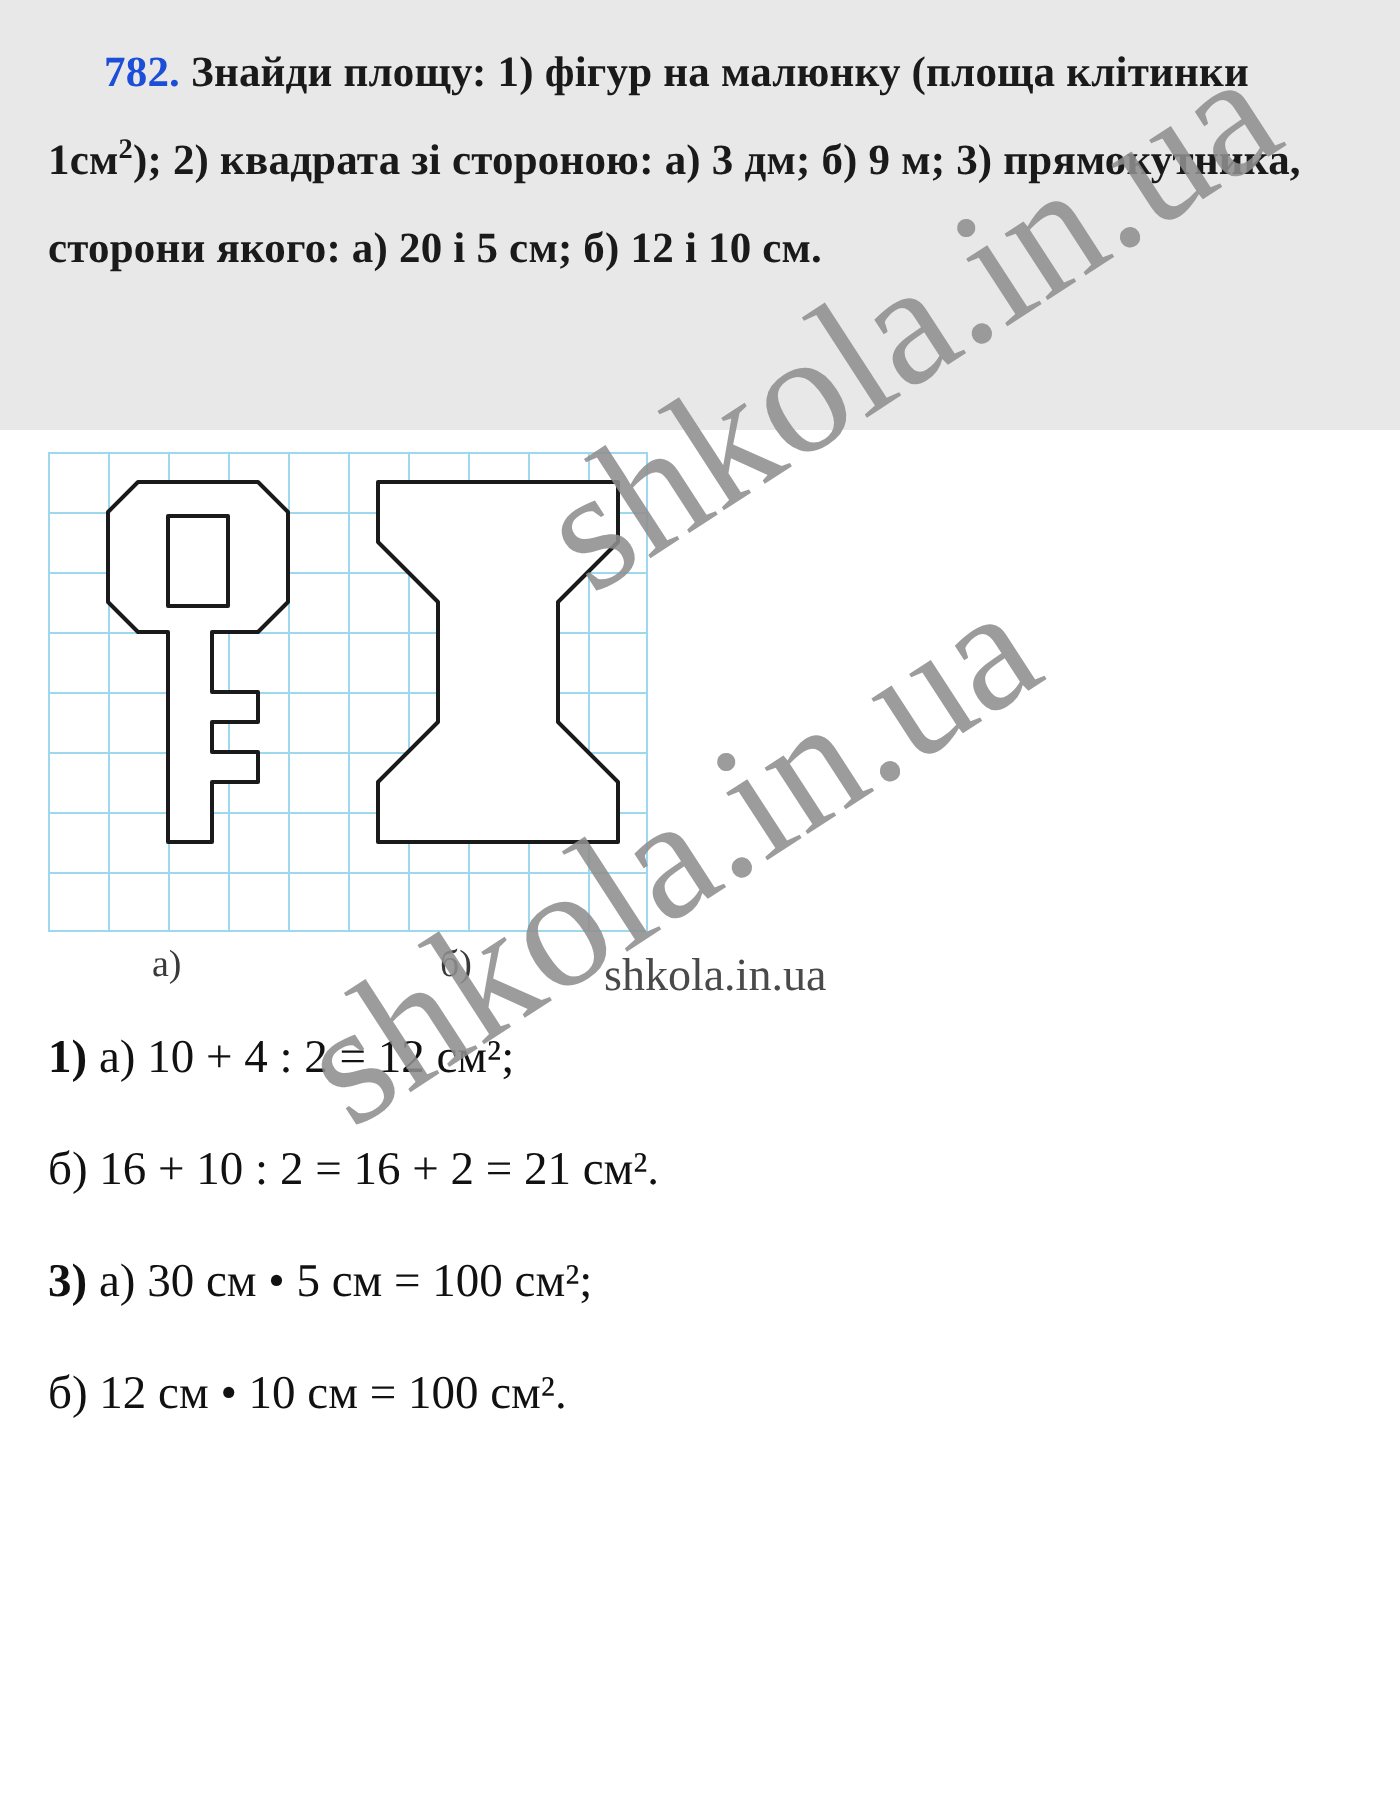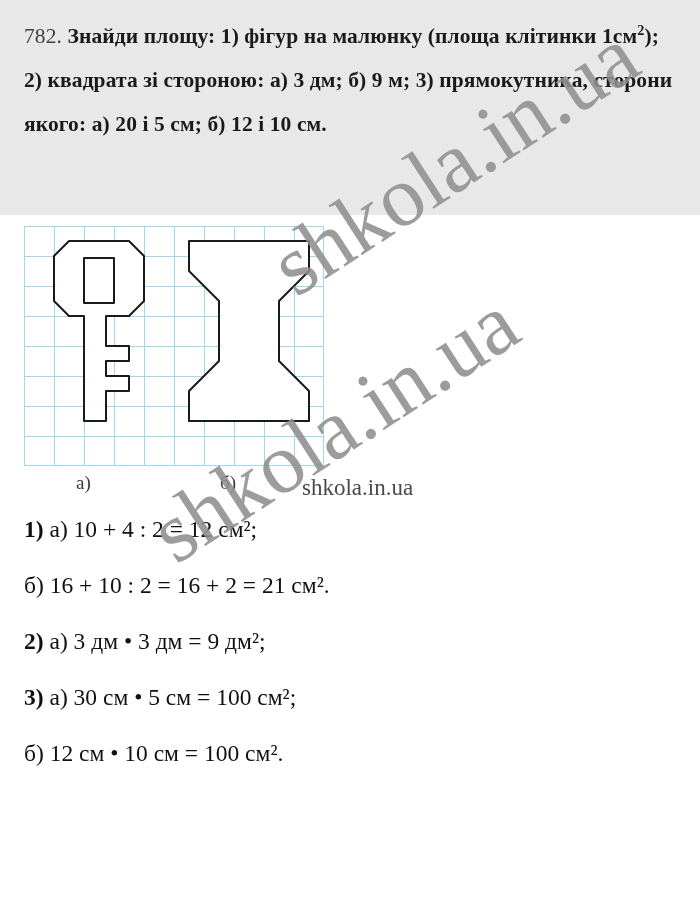--- a/index.html
+++ b/index.html
@@ -28,22 +28,23 @@
   }
   #task-text {
     font-family: "Liberation Serif", serif;
     font-weight: bold;
     font-size: 21.5px;
     line-height: 44px;
     color: #1a1a1a;
     letter-spacing: 0.1px;
   }
   #task-number {
-    color: #404040;
-    font-weight: normal;
+    color: #1d4ed8;
+    font-weight: bold;
+    margin-left: 28px;
   }
   sup {
     font-size: 0.66em;
     vertical-align: super;
     line-height: 0;
   }
 
   
   #figure-area {
     position: absolute;
@@ -163,23 +164,20 @@
 <div id="wm-small">shkola.in.ua</div>
 
 <div id="solution">
   <div class="sol-line">
     <span class="sol-num">1)</span><span> а) 10 + 4 : 2 = 12 см²;</span>
   </div>
   <div class="sol-line">
     <span class="sol-num"></span><span>б) 16 + 10 : 2 = 16 + 2 = 21 см².</span>
   </div>
   <div class="sol-line">
-    <span class="sol-num">2)</span><span> а) 3 дм • 3 дм = 9 дм²;</span>
-  </div>
-  <div class="sol-line">
     <span class="sol-num">3)</span><span> а) 30 см • 5 см = 100 см²;</span>
   </div>
   <div class="sol-line">
     <span class="sol-num"></span><span>б) 12 см • 10 см = 100 см².</span>
   </div>
 </div>
 
 <svg id="watermark-diag" viewBox="0 0 700 905">
 
   <g transform="translate(350 452) rotate(-33)">

